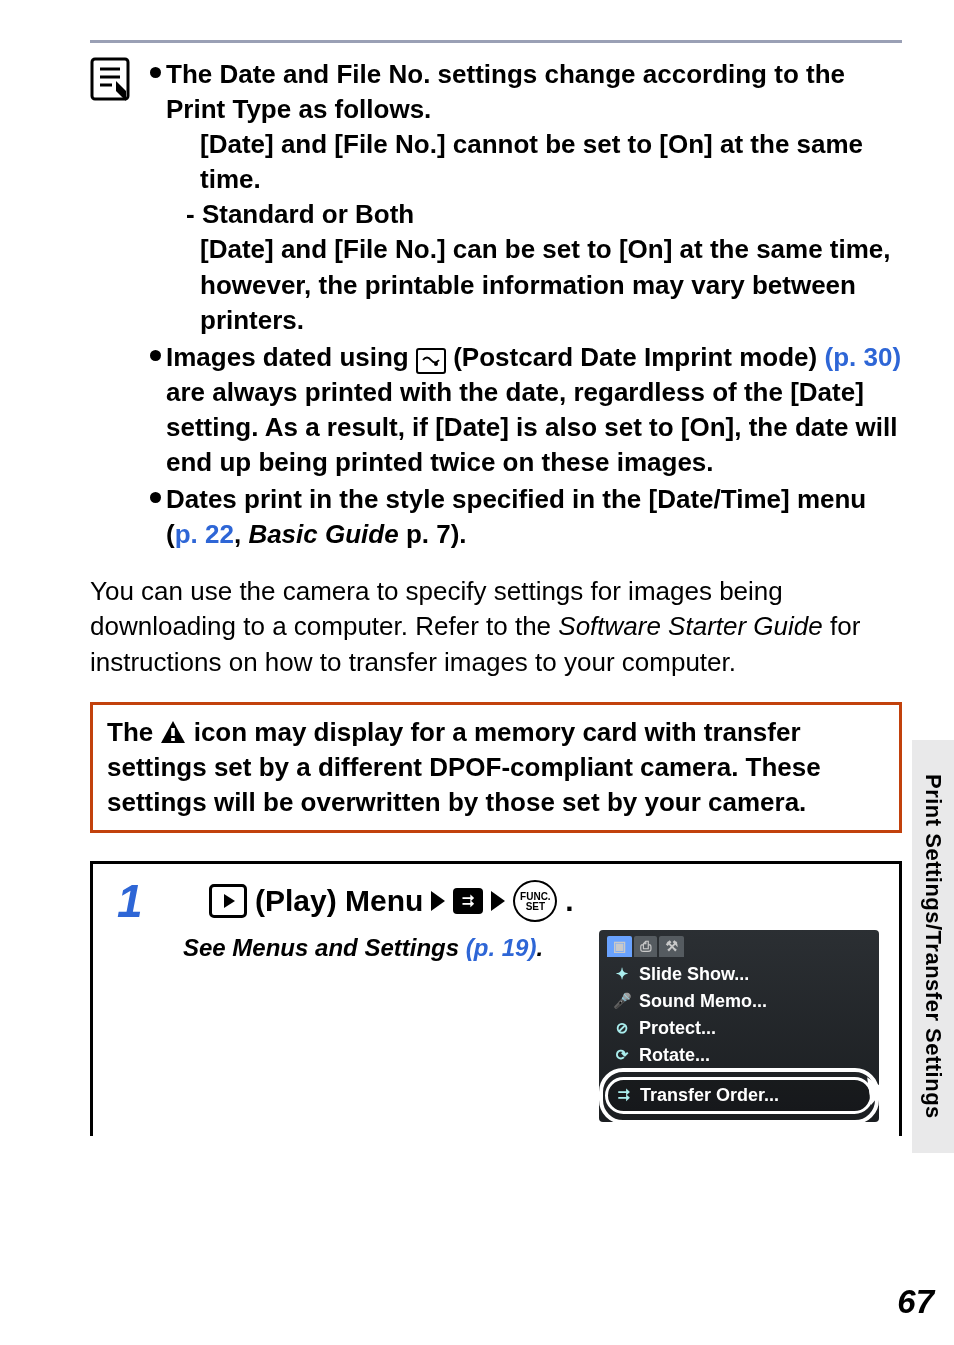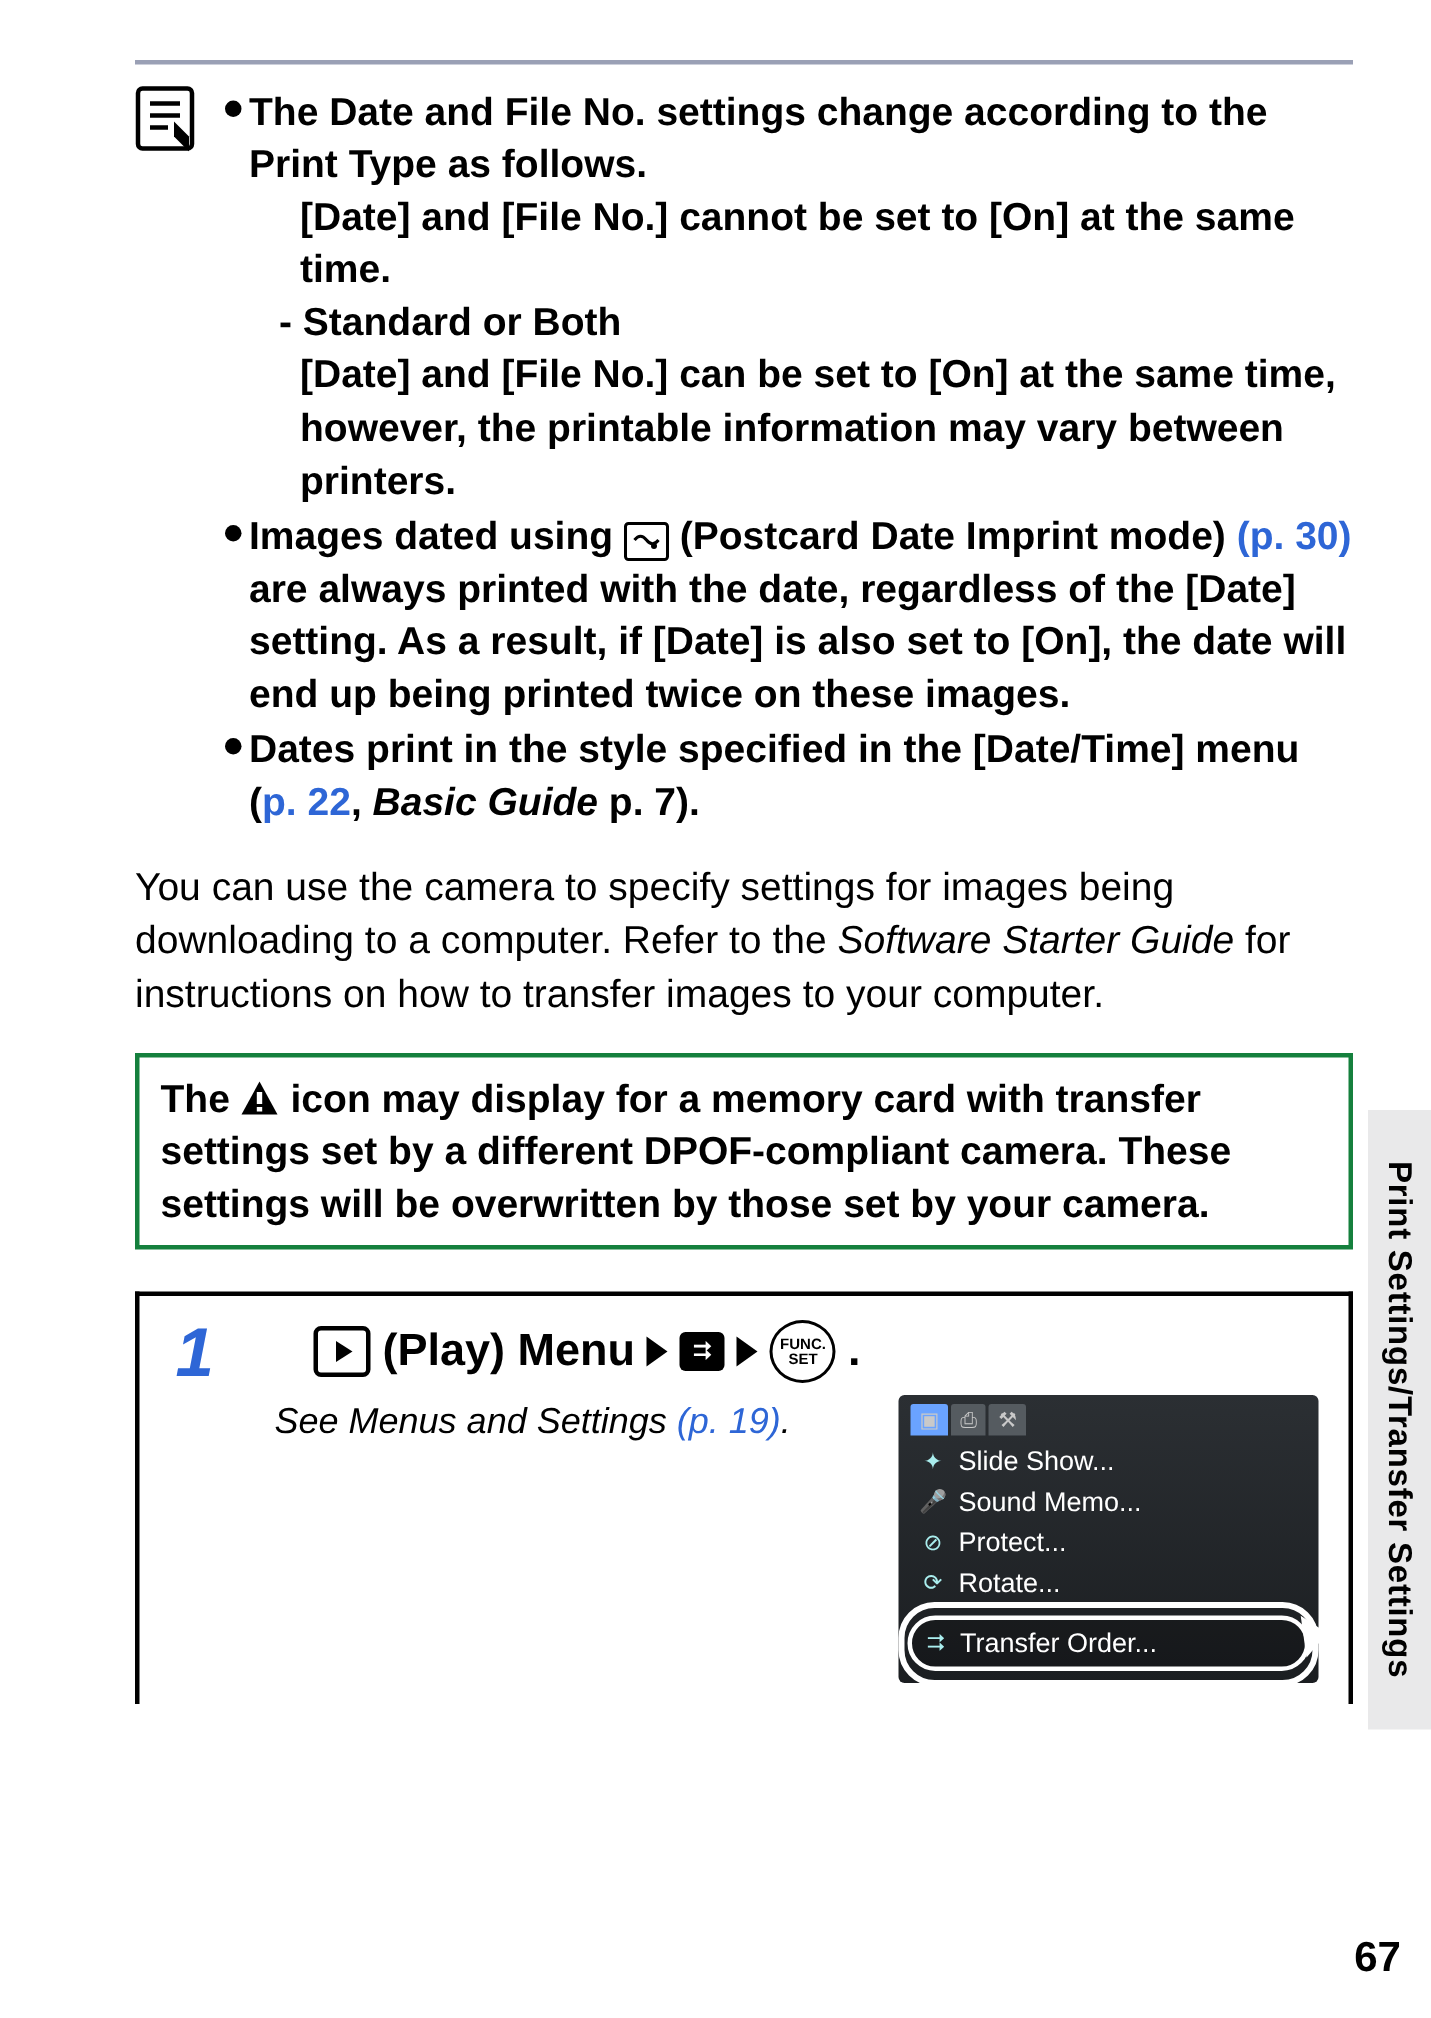--- a/index.html
+++ b/index.html
@@ -109,21 +109,21 @@
     border-left: 15px solid #000;
     margin-left: 4px;
   }
   .body-text {
     font-size: 26px;
     line-height: 1.35;
     margin-top: 20px;
   }
   .emph { font-style: italic; }
   .warn-box {
-    border: 3px solid #15803d;
+    border: 3px solid #c2410c;
     padding: 10px 14px;
     margin-top: 22px;
     font-size: 26px;
     font-weight: bold;
     line-height: 1.35;
   }
   .warn-triangle {
     display: inline-flex;
     width: 26px;
     height: 24px;
@@ -213,20 +213,21 @@
     line-height: 1;
     font-weight: bold;
     padding-top: 2px;
   }
   .step-row2 {
     display: flex;
     justify-content: space-between;
     align-items: flex-start;
     padding: 0 20px 4px 90px;
     gap: 20px;
+    font-weight: bold;
   }
   .step-see {
     font-size: 24px;
     font-style: italic;
     padding-top: 4px;
   }
   .screenshot {
     width: 280px;
     background: linear-gradient(#2b2f33, #1b1e21);
     border-radius: 4px;
@@ -316,22 +317,23 @@
   .side-tab .vtext {
     writing-mode: vertical-rl;
     font-weight: bold;
     font-size: 22px;
     letter-spacing: 0.5px;
   }
   .page-num {
     position: absolute;
     right: 20px;
     bottom: 24px;
-    font-weight: bold;
-    font-size: 28px;
+    font-style: italic;
+    font-weight: bold;
+    font-size: 33px;
   }
 </style>
 </head>
 <body>
 
 <div class="page">
 
   <div class="top-rule"></div>
 
   <div class="top-block">

